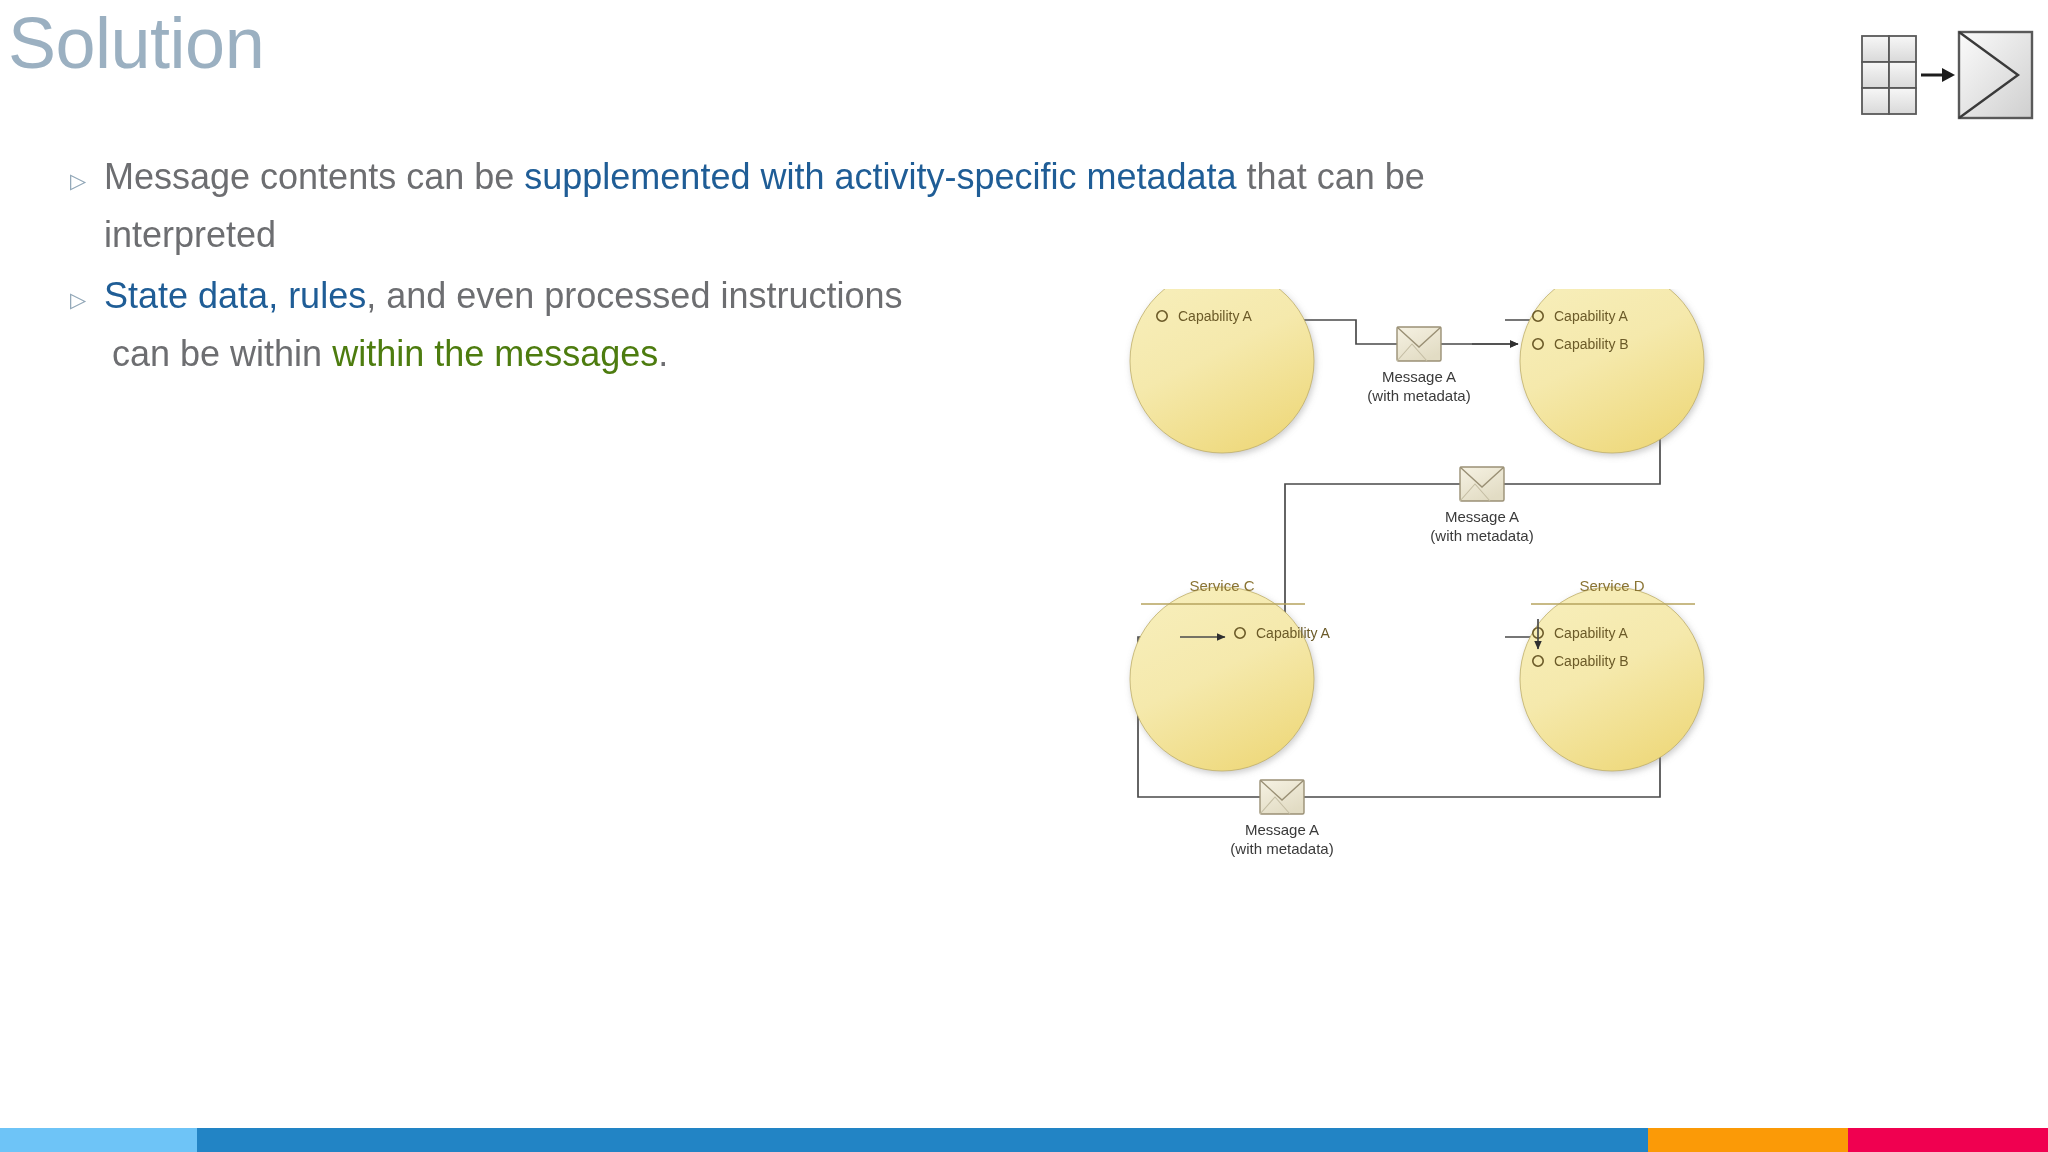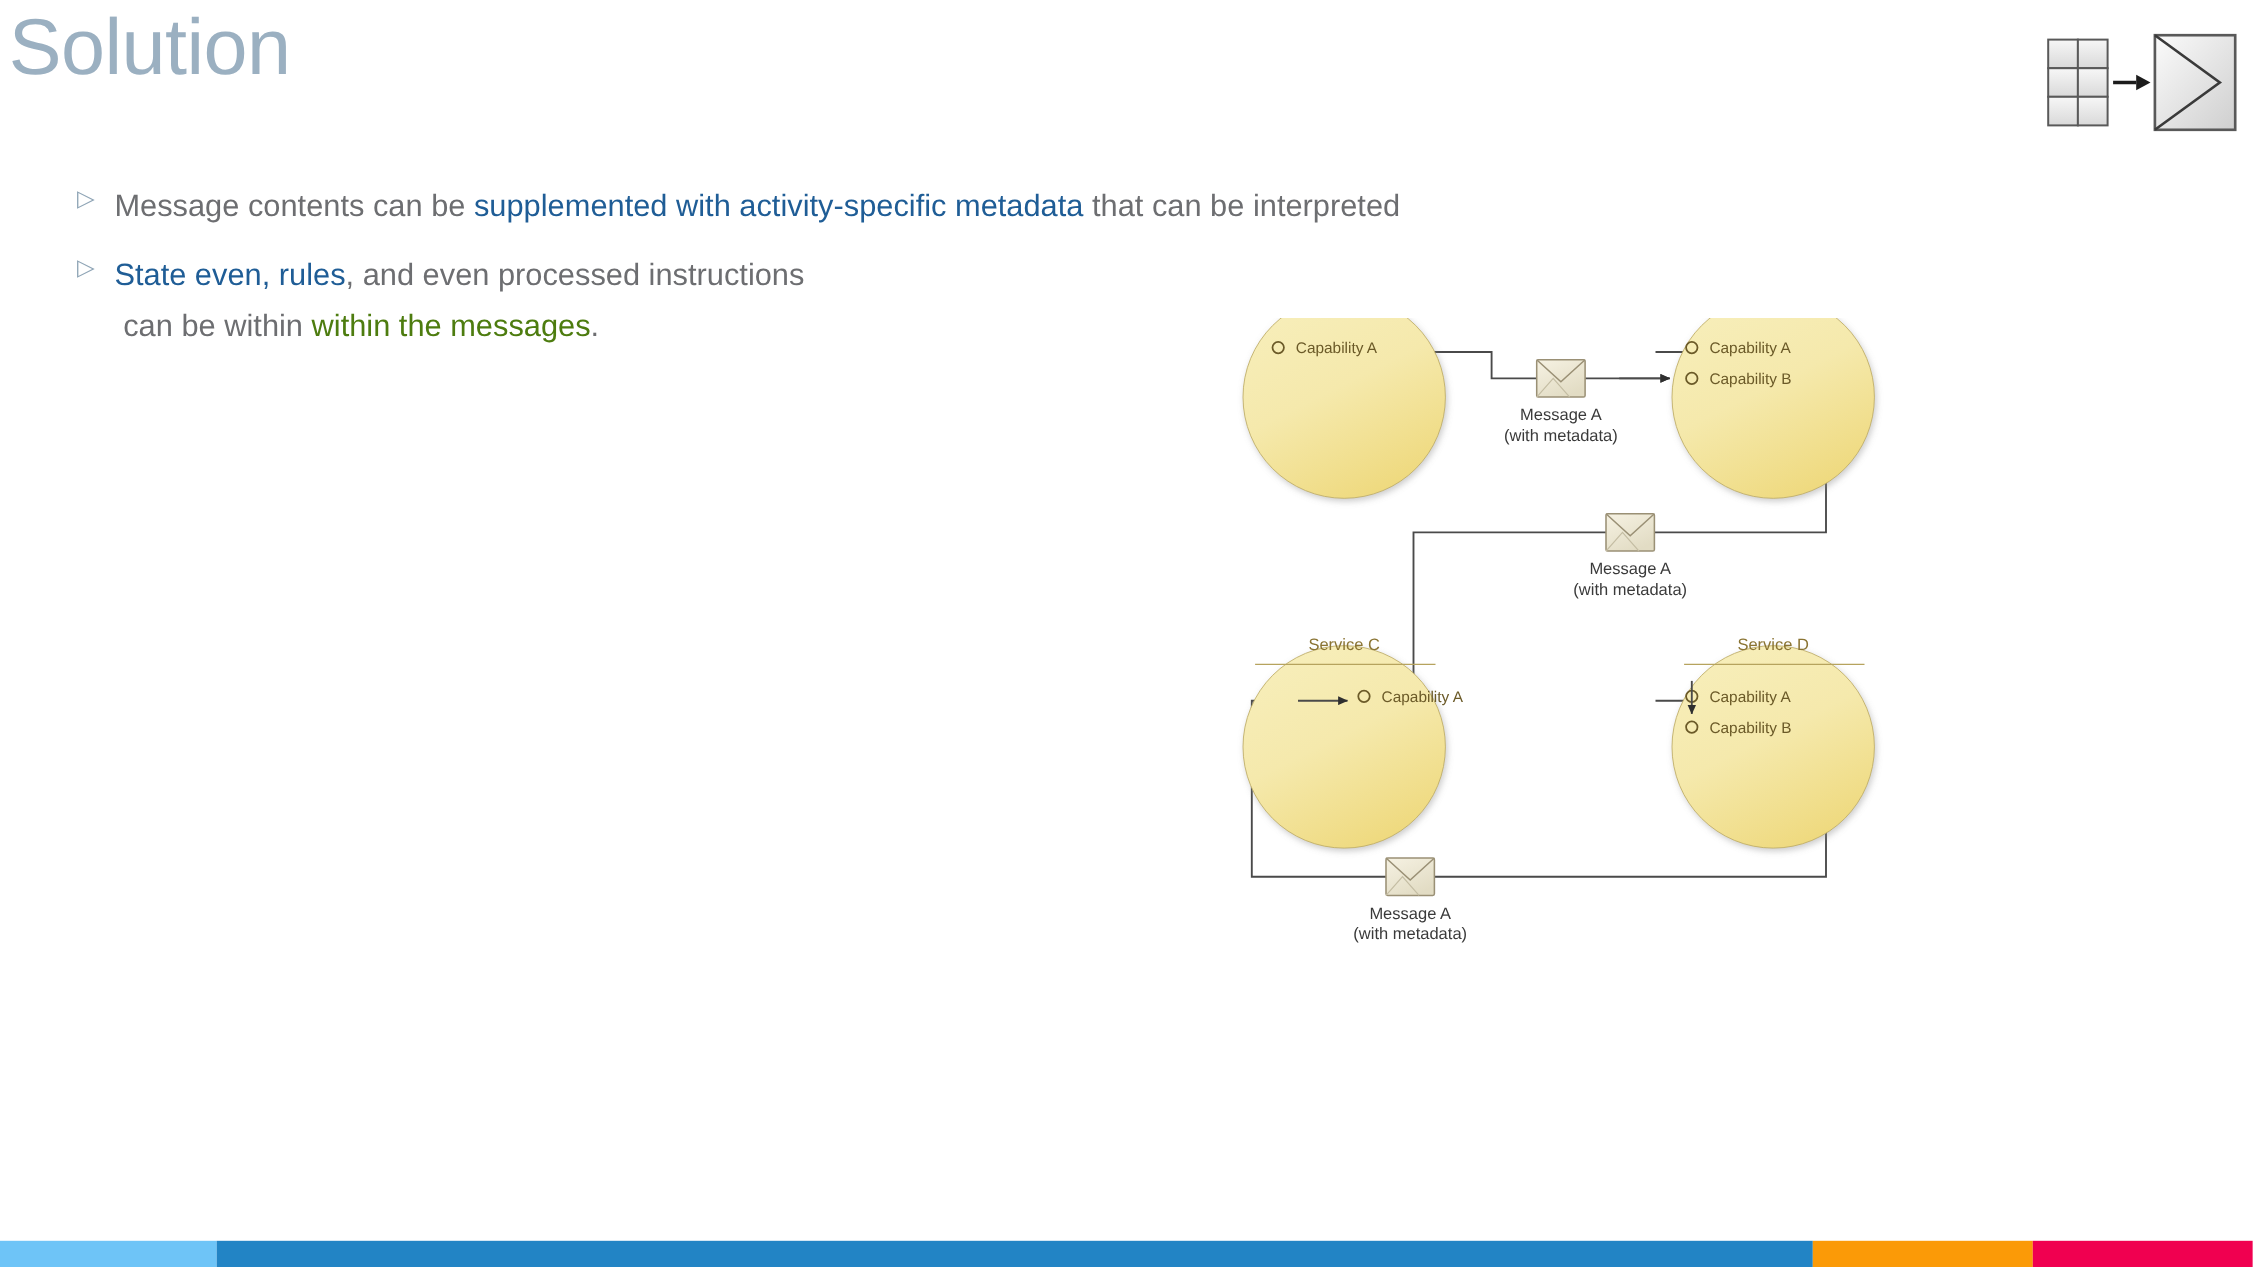--- a/index.html
+++ b/index.html
@@ -53,25 +53,24 @@
   .bullet-marker {
     flex: 0 0 auto;
     width: 34px;
     padding-top: 22px;
     color: #8fa5b6;
     font-size: 21px;
     line-height: 1;
   }
   .bullet-text {
     flex: 1 1 auto;
-    font-size: 28px;
+    font-size: 36px;
     line-height: 1.62;
     color: #6d6e71;
     font-weight: 400;
-    margin-top: 16px;
   }
   .em {
     color: #1f5d96;
   }
   .ln2 { display: block; }
   .ln2.indent { padding-left: 8px; }
 
   
   #diagram {
     position: absolute;
@@ -153,21 +152,21 @@
   <div class="bullet-row">
     <div class="bullet-marker">▷</div>
     <div class="bullet-text" style="color: rgb(109, 110, 113);">
       <span class="ln2"><span>Message contents can be </span><span class="em" style="color: rgb(31, 93, 150);">supplemented with activity-specific metadata</span><span> that can be interpreted</span></span>
     </div>
   </div>
 
   <div class="bullet-row">
     <div class="bullet-marker">▷</div>
     <div class="bullet-text" style="color: rgb(109, 110, 113);">
-      <span class="ln2"><span class="em" style="color: rgb(31, 93, 150);">State even, rules</span><span>, and even processed instructions</span></span>
+      <span class="ln2"><span class="em" style="color: rgb(31, 93, 150);">State data, rules</span><span>, and even processed instructions</span></span>
       <span class="ln2 indent"><span>can be within </span><span class="em" style="color: #4d7c0f;">within the messages</span><span>.</span></span>
     </div>
   </div>
 
 </div>
 
 <div id="diagram">
 <svg width="928" height="830" viewBox="0 0 928 830" xmlns="http://www.w3.org/2000/svg">
   <defs>
     <linearGradient id="svcgrad" x1="0.25" y1="0" x2="0.75" y2="1">

